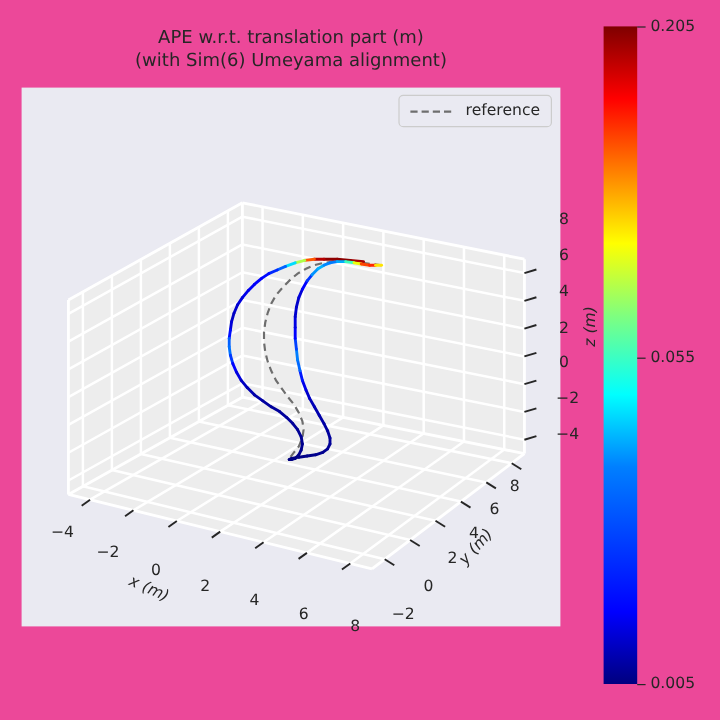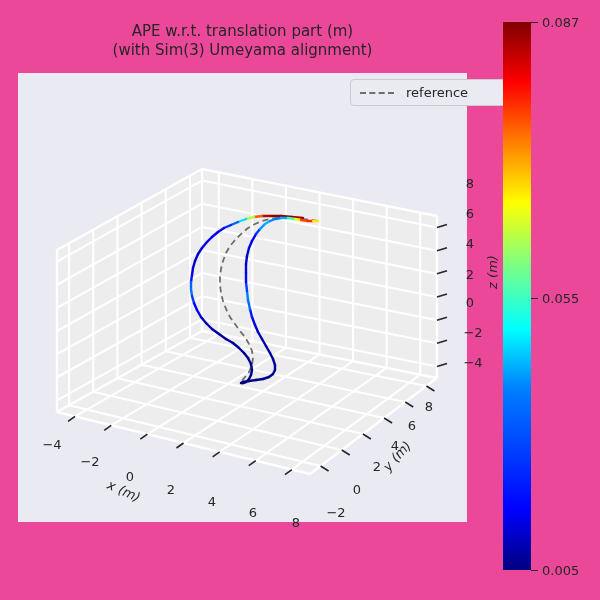--- a/index.html
+++ b/index.html
@@ -13,21 +13,21 @@
 
   
   #plot-title{position:absolute;left:18px;top:22px;width:449px;
               text-align:center;color:#262626;font-size:15px;line-height:19px;}
   #plot-title div{white-space:nowrap;}
 
   
   #scene{position:absolute;left:0;top:0;width:600px;height:600px;}
 
   
-  #legend{position:absolute;left:350px;top:79px;width:156px;height:27px;
+  #legend{position:absolute;left:332px;top:79px;width:128px;height:27px;
           background:#eaeaf2;border:1px solid #cccccc;border-radius:4px;
           display:flex;align-items:center;box-sizing:border-box;}
   #legend .ldash{margin-left:9px;width:34px;height:0;
                  border-top:2px dashed #6e6e6e;}
   #legend .llabel{margin-left:12px;font-size:13px;color:#262626;}
 
   
   #colorbar{position:absolute;left:503px;top:22px;width:28px;height:548px;
             background:linear-gradient(to top,
               #00007f   0%,
@@ -52,21 +52,21 @@
 </style>
 </head>
 <body>
 
 <div id="figure">
 
   <div id="axes-bg"></div>
 
   <div id="plot-title">
     <div>APE w.r.t. translation part (m)</div>
-    <div>(with Sim(3) Umeyama alignment)</div>
+    <div>(with Sim(6) Umeyama alignment)</div>
   </div>
 
   <svg id="scene" viewBox="0 0 600 600" xmlns="http://www.w3.org/2000/svg">
     <defs>
       <clipPath id="axclip">
           <rect x="18" y="73" width="449" height="449"></rect>
         </clipPath>
     </defs>
     <g clip-path="url(#axclip)">
 
@@ -264,20 +264,20 @@
     </div>
 
   <div id="legend">
     <span class="ldash"></span>
     <span class="llabel">reference</span>
   </div>
 
   <div id="colorbar"></div>
   <div id="cb-annotations">
       <div class="cb-tick" style="top: 22px;"></div>
-      <div class="cb-label" style="top: 22px;">0.087</div>
+      <div class="cb-label" style="top: 22px;">0.205</div>
       <div class="cb-tick" style="top: 297.644px;"></div>
       <div class="cb-label" style="top: 297.644px;">0.055</div>
       <div class="cb-tick" style="top: 570px;"></div>
       <div class="cb-label" style="top: 570px;">0.005</div>
     </div>
 
 </div>
 
 </body></html>

